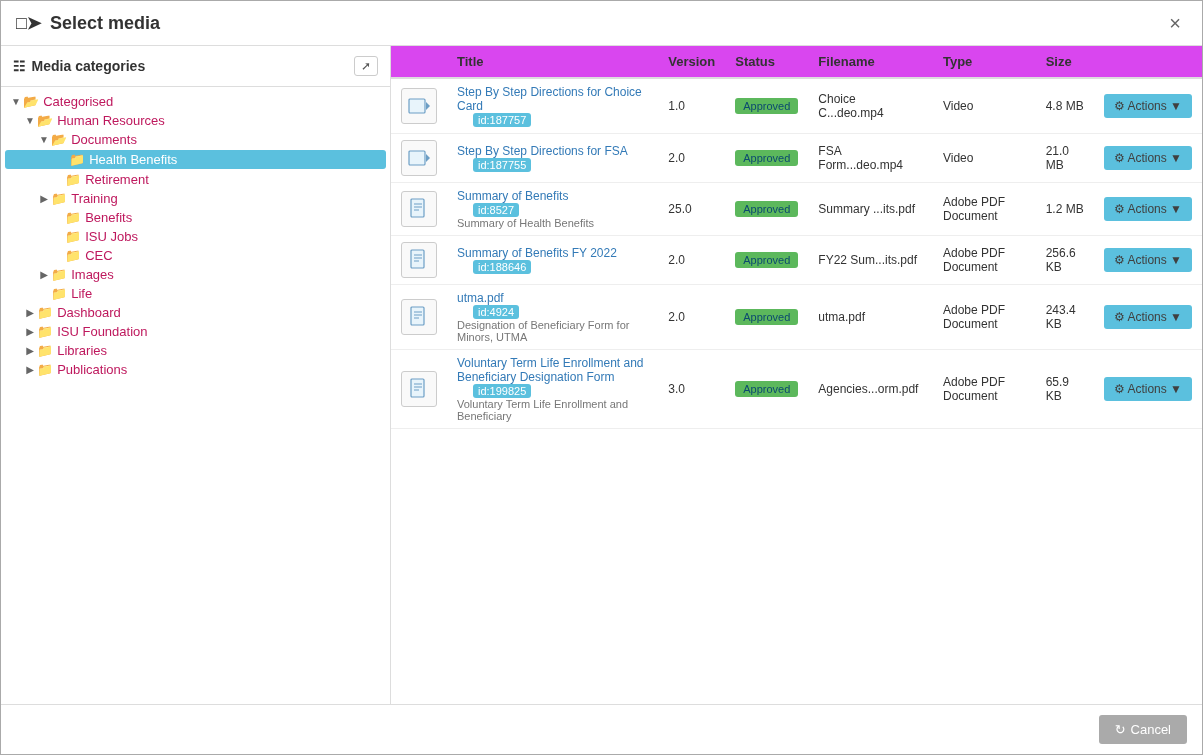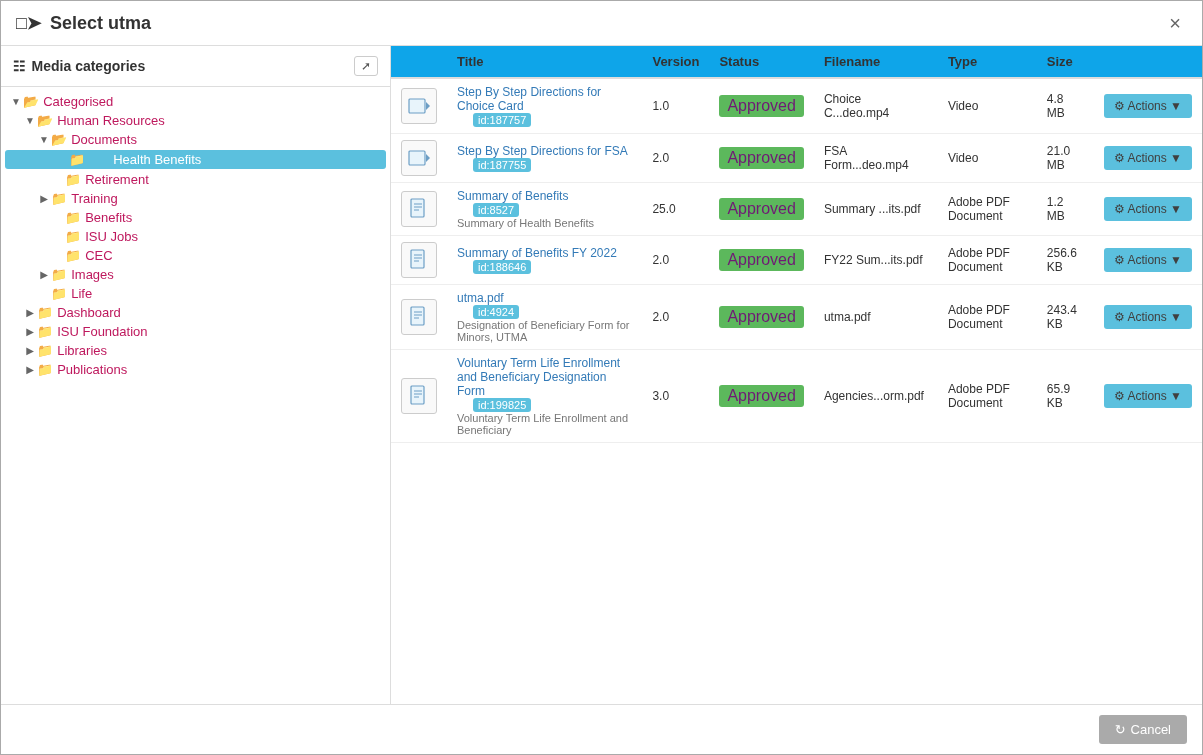--- a/index.html
+++ b/index.html
@@ -113,42 +113,42 @@
     }
     .tree-icon {
       margin-right: 4px;
       font-size: 13px;
       flex-shrink: 0;
     }
     .tree-label {
       font-size: 13px;
       color: #be185d;
     }
-    .tree-item.selected .tree-label { color: #fff; margin-left: 24px; }
+    .tree-item.selected .tree-label { color: #fff; }
     .tree-item.selected .tree-icon { color: #fff; }
     .folder-icon { color: #f0a500; }
     .folder-open-icon { color: #f0a500; }
     
     .main-content {
       flex: 1;
       overflow: hidden;
       display: flex;
       flex-direction: column;
     }
     .table-container {
       flex: 1;
       overflow-y: scroll;
       overflow-x: hidden;
     }
     table {
       width: 100%;
       border-collapse: collapse;
     }
     thead {
-      background: #0ea5e9;
+      background: #d946ef;
       position: sticky;
       top: 0;
       z-index: 10;
     }
     th {
       padding: 8px 10px;
       text-align: left;
       border-bottom: 2px solid #ddd;
       font-weight: bold;
       font-size: 13px;
@@ -185,24 +185,24 @@
       background: #5bc0de;
       color: #fff;
       border-radius: 3px;
       padding: 1px 5px;
       font-size: 11px;
       margin-left: 16px;
     }
     .status-badge {
       display: inline-block;
       background: #5cb85c;
-      color: #701a75;
+      color: #0c4a6e;
       border-radius: 3px;
       padding: 2px 8px;
-      font-size: 16px;
+      font-size: 11px;
     }
     .actions-btn {
       background: #5bc0de;
       color: #404040;
       border: none;
       border-radius: 3px;
       padding: 5px 10px;
       cursor: pointer;
       font-size: 12px;
       display: flex;
@@ -240,21 +240,21 @@
     ::-webkit-scrollbar-thumb { background: #ccc; border-radius: 4px; }
   </style>
 </head>
 <body>
 
 <div class="modal-overlay">
 
   <div class="modal-header">
     <div class="modal-title">
       <span>□➤</span>
-      <span>Select utma</span>
+      <span>Select media</span>
     </div>
     <button class="modal-close">×</button>
   </div>
 
   <div class="modal-body">
 
     <div class="sidebar">
       <div class="sidebar-header">
         <div class="sidebar-title">
           <span>☷</span>

